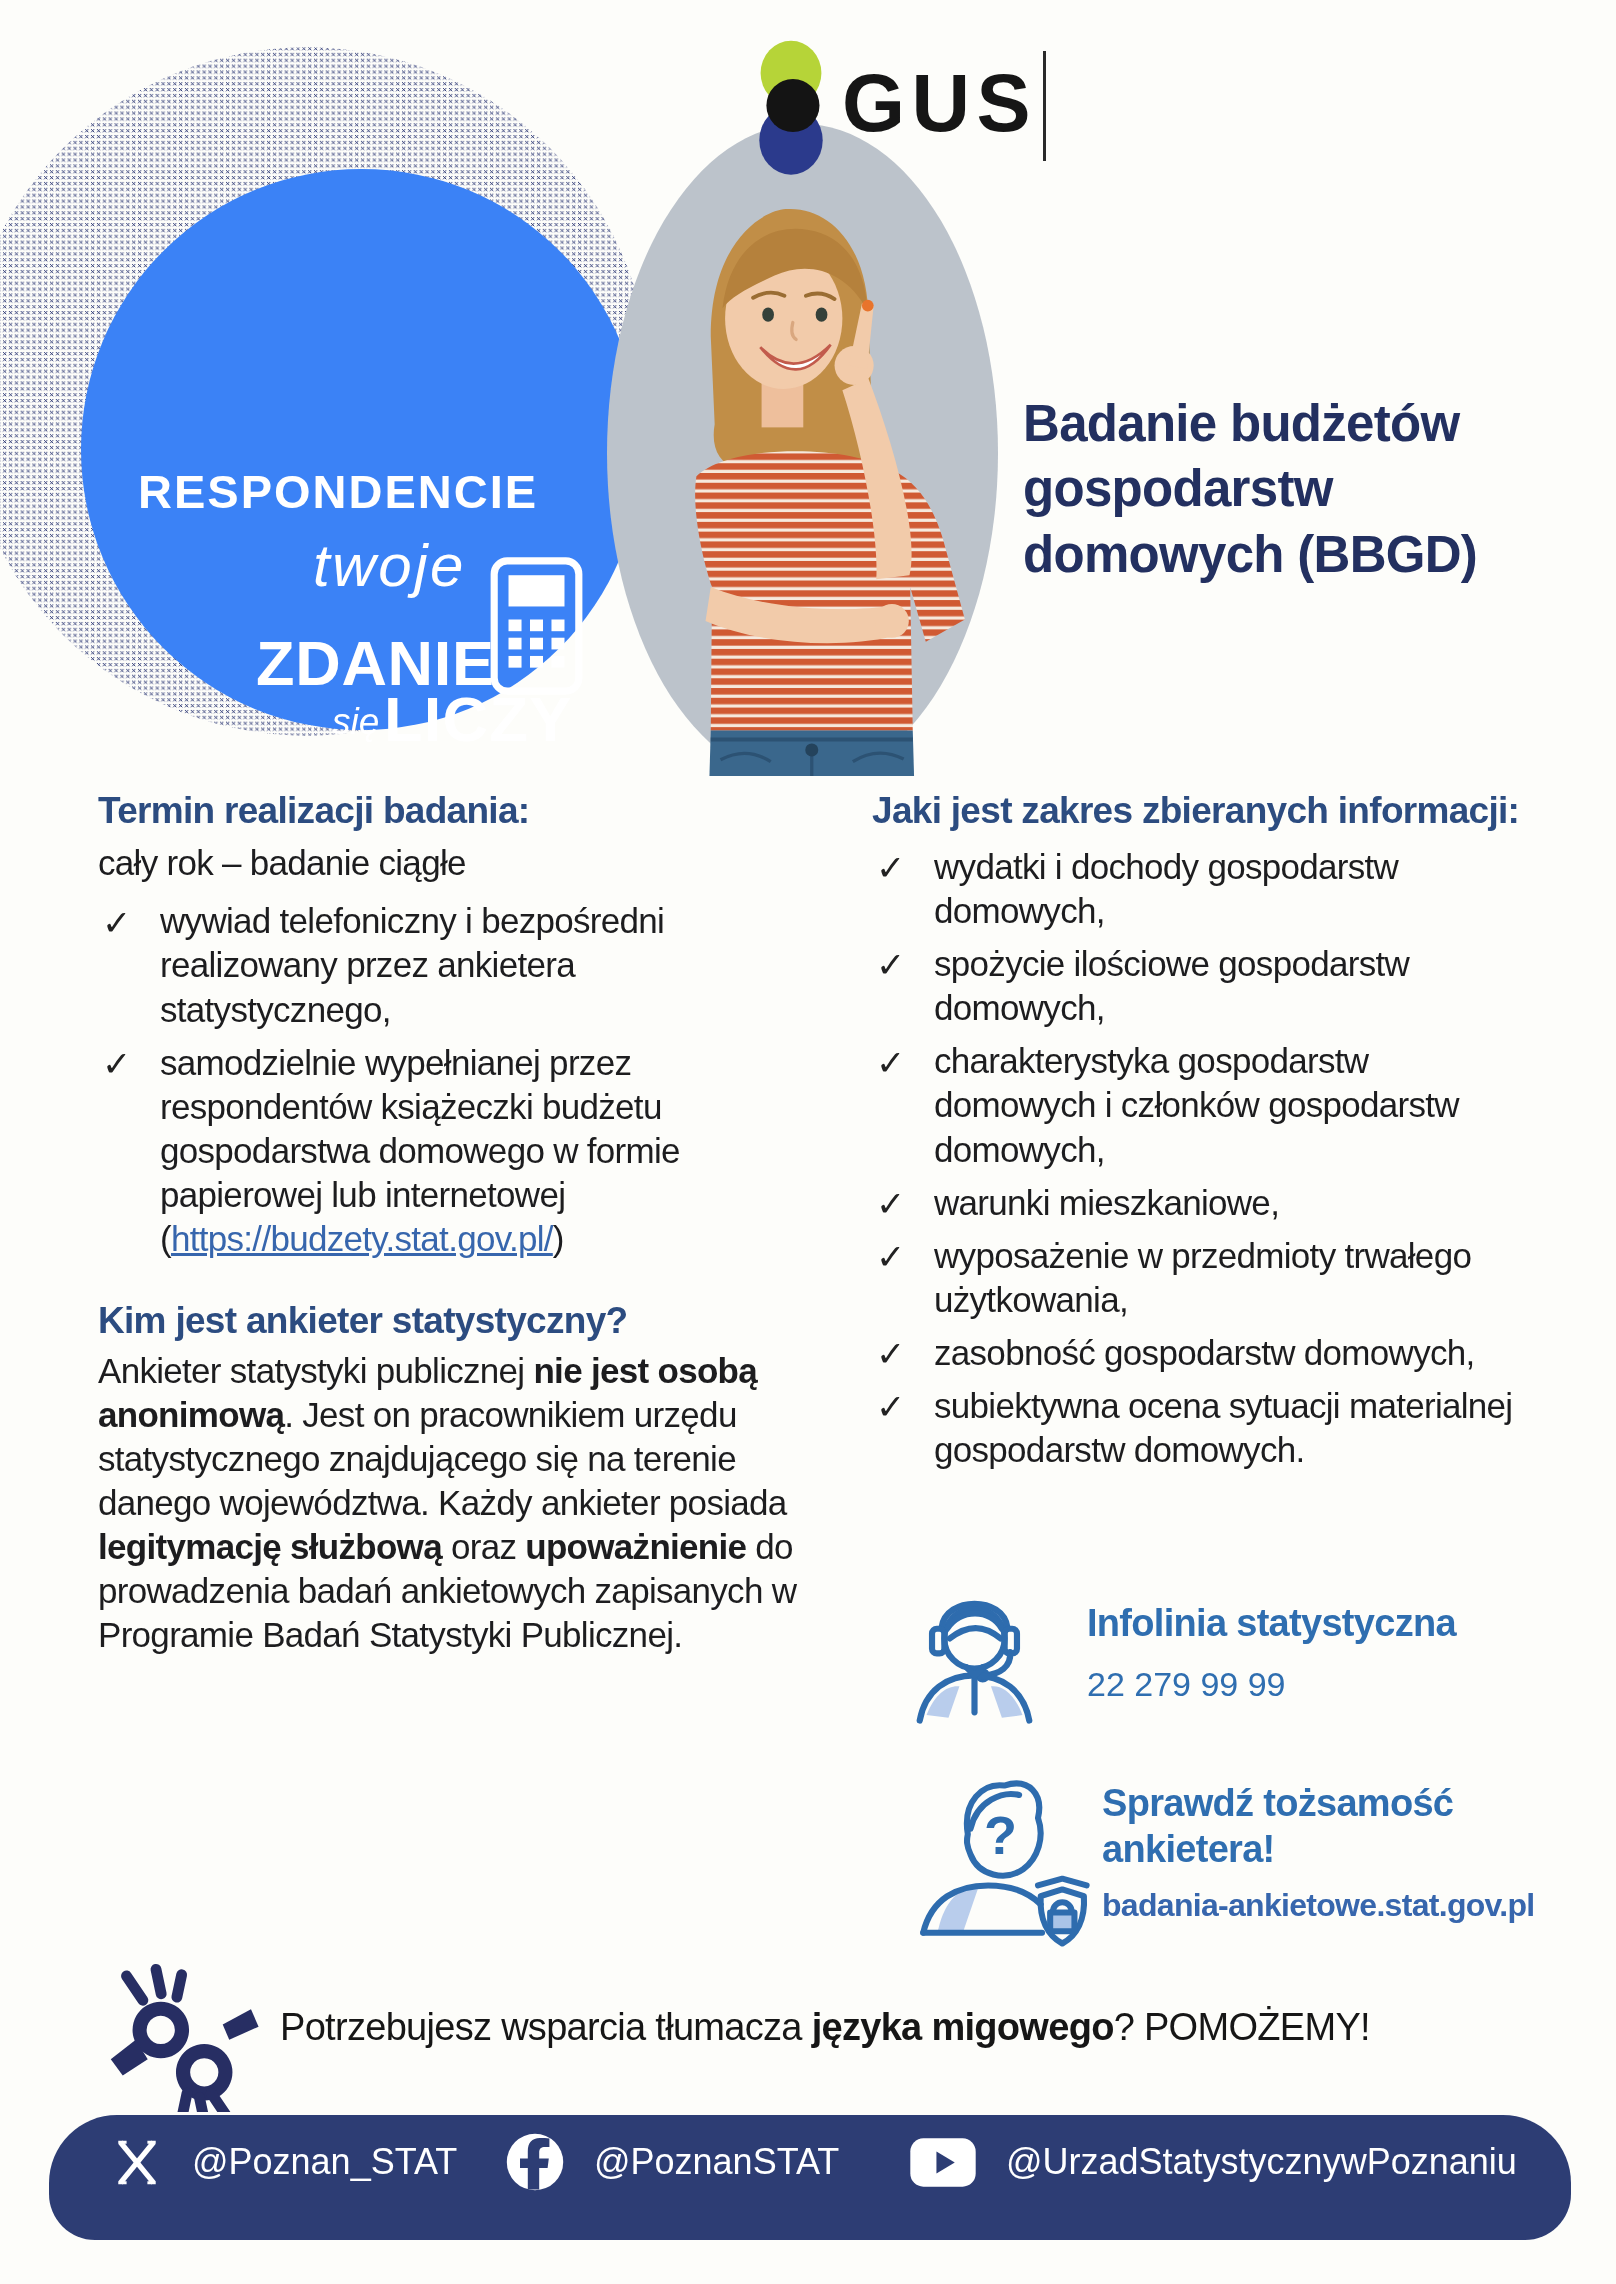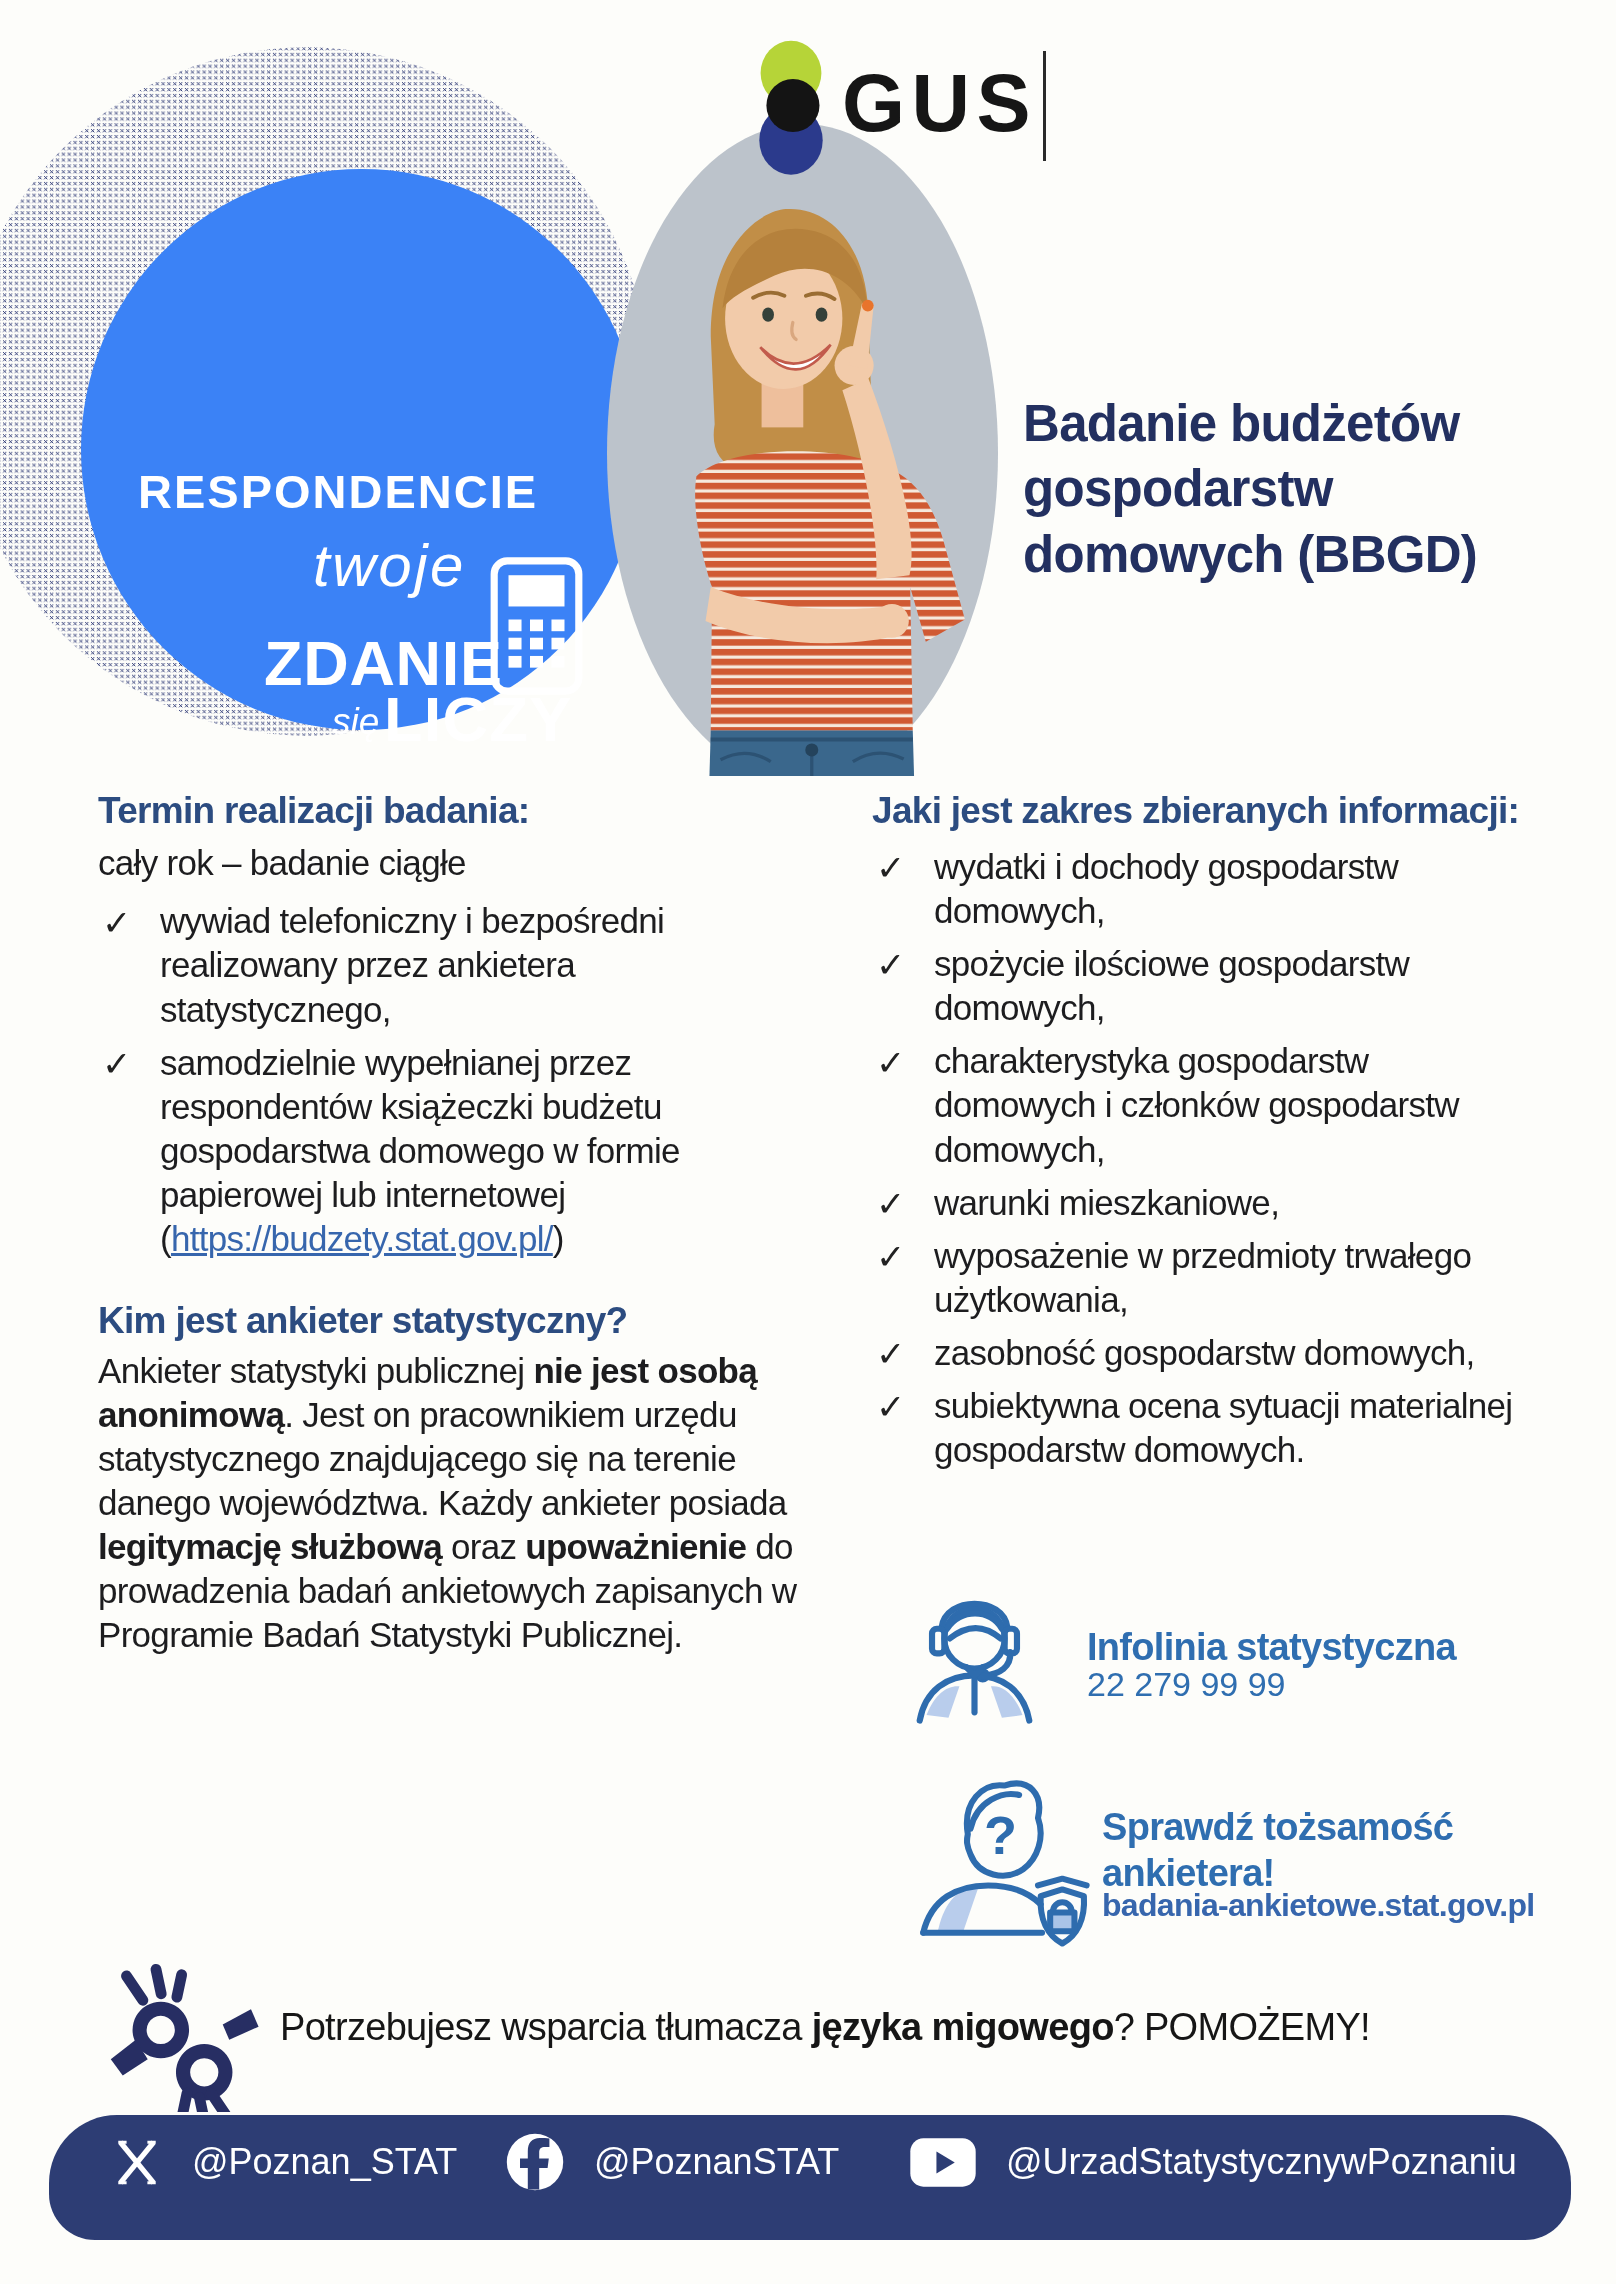--- a/index.html
+++ b/index.html
@@ -30,21 +30,21 @@
   .body-txt{font-size:35px;line-height:1.26;letter-spacing:-0.7px;color:#1d1d1f;}
   .col{position:absolute;}
   .check-row{position:relative;padding-left:62px;margin-bottom:9px;}
   .check-row .check{position:absolute;left:3.9px;top:1.3px;font-weight:400;color:#222;}
   .check-text{display:inline-block;max-width:590px;}
   .b{font-weight:700;}
   .link{color:#3766ad;text-decoration:underline;}
   .para{width:701px;}
 
   
-  .accent-h{font-size:38px;font-weight:700;color:#2f6eb0;letter-spacing:-0.7px;line-height:1.22;margin-top:24px;}
+  .accent-h{font-size:38px;font-weight:700;color:#2f6eb0;letter-spacing:-0.7px;line-height:1.22;}
   .accent-sub{font-size:34px;color:#2f6eb0;letter-spacing:0;}
   .url-txt{font-size:32px;font-weight:700;color:#3766ad;letter-spacing:-0.7px;white-space:nowrap;}
 
   
   .sign-txt{font-size:38px;letter-spacing:-0.7px;color:#161616;white-space:nowrap;}
 
   
   .footer-bar{left:49px;top:2115px;width:1522px;height:125px;background:#2d3d74;
               border-radius:68px 68px 46px 46px;}
   .social{position:absolute;top:0;height:94px;display:flex;align-items:center;gap:29px;color:#fff;}
@@ -62,21 +62,21 @@
         <line x1="1.5" y1="1.5" x2="6.5" y2="6.5" stroke="#323d78" stroke-width="1.5"></line>
         <line x1="6.5" y1="1.5" x2="1.5" y2="6.5" stroke="#323d78" stroke-width="1.5"></line>
       </pattern>
     </defs>
     <circle cx="530" cy="530" r="528" fill="url(#ht)"></circle>
   </svg>
 
   <div class="abs navy-circle" style="left:81px;top:169px;width:561px;height:561px">
     <div class="badge-line b-resp" style="left:57px;top:295px">RESPONDENCIE</div>
     <div class="badge-line b-twoje" style="left:232px;top:362px">twoje</div>
-    <div class="badge-line b-zdanie" style="left:183px;top:458px">ZDANIE</div>
+    <div class="badge-line b-zdanie" style="left:175px;top:458px">ZDANIE</div>
     <div class="badge-line b-sie" style="left:251px;top:532px">się</div>
     <div class="badge-line b-liczy" style="left:303px;top:514px">LICZY</div>
 
     <svg class="abs" style="left:409px;top:388px" width="93" height="138" viewBox="0 0 142 212">
       <rect x="6" y="6" width="130" height="200" rx="20" fill="none" stroke="#ffffff" stroke-width="11"></rect>
       <rect x="28" y="28" width="86" height="48" fill="#ffffff"></rect>
       <g fill="#ffffff">
         <rect x="28" y="96" width="20" height="18"></rect>
           <rect x="61" y="96" width="20" height="18"></rect>
           <rect x="94" y="96" width="20" height="18"></rect>

